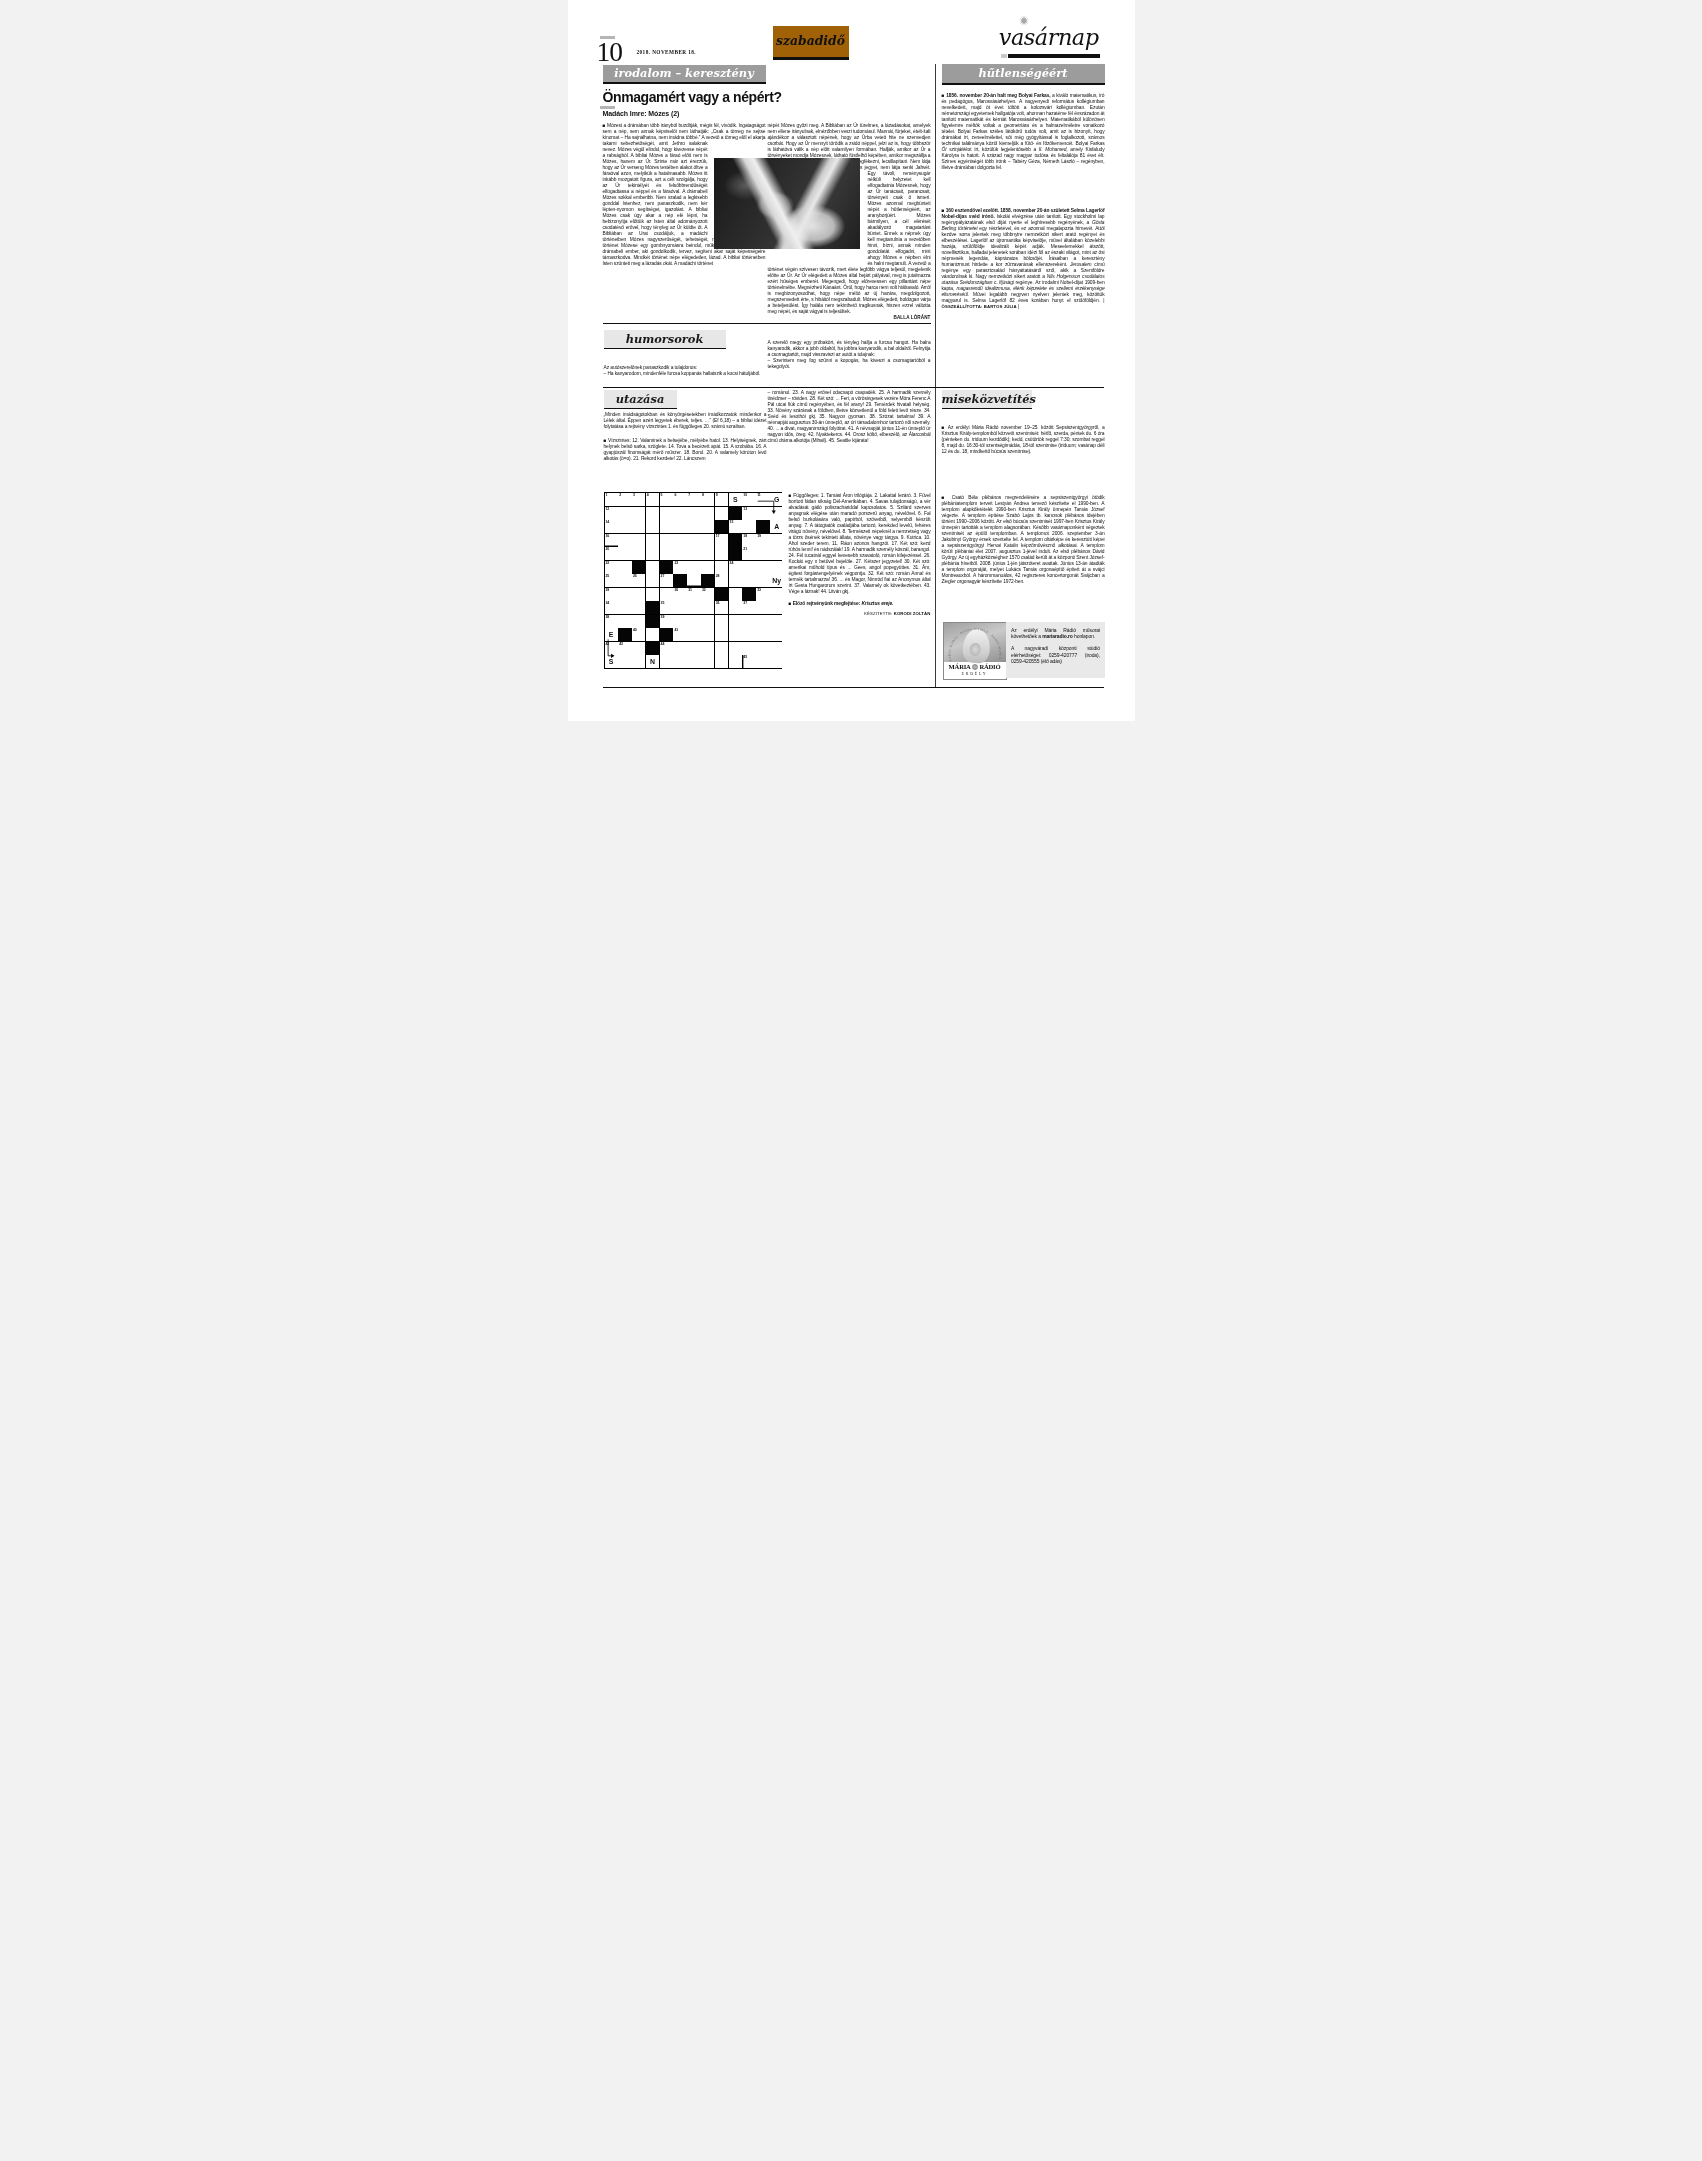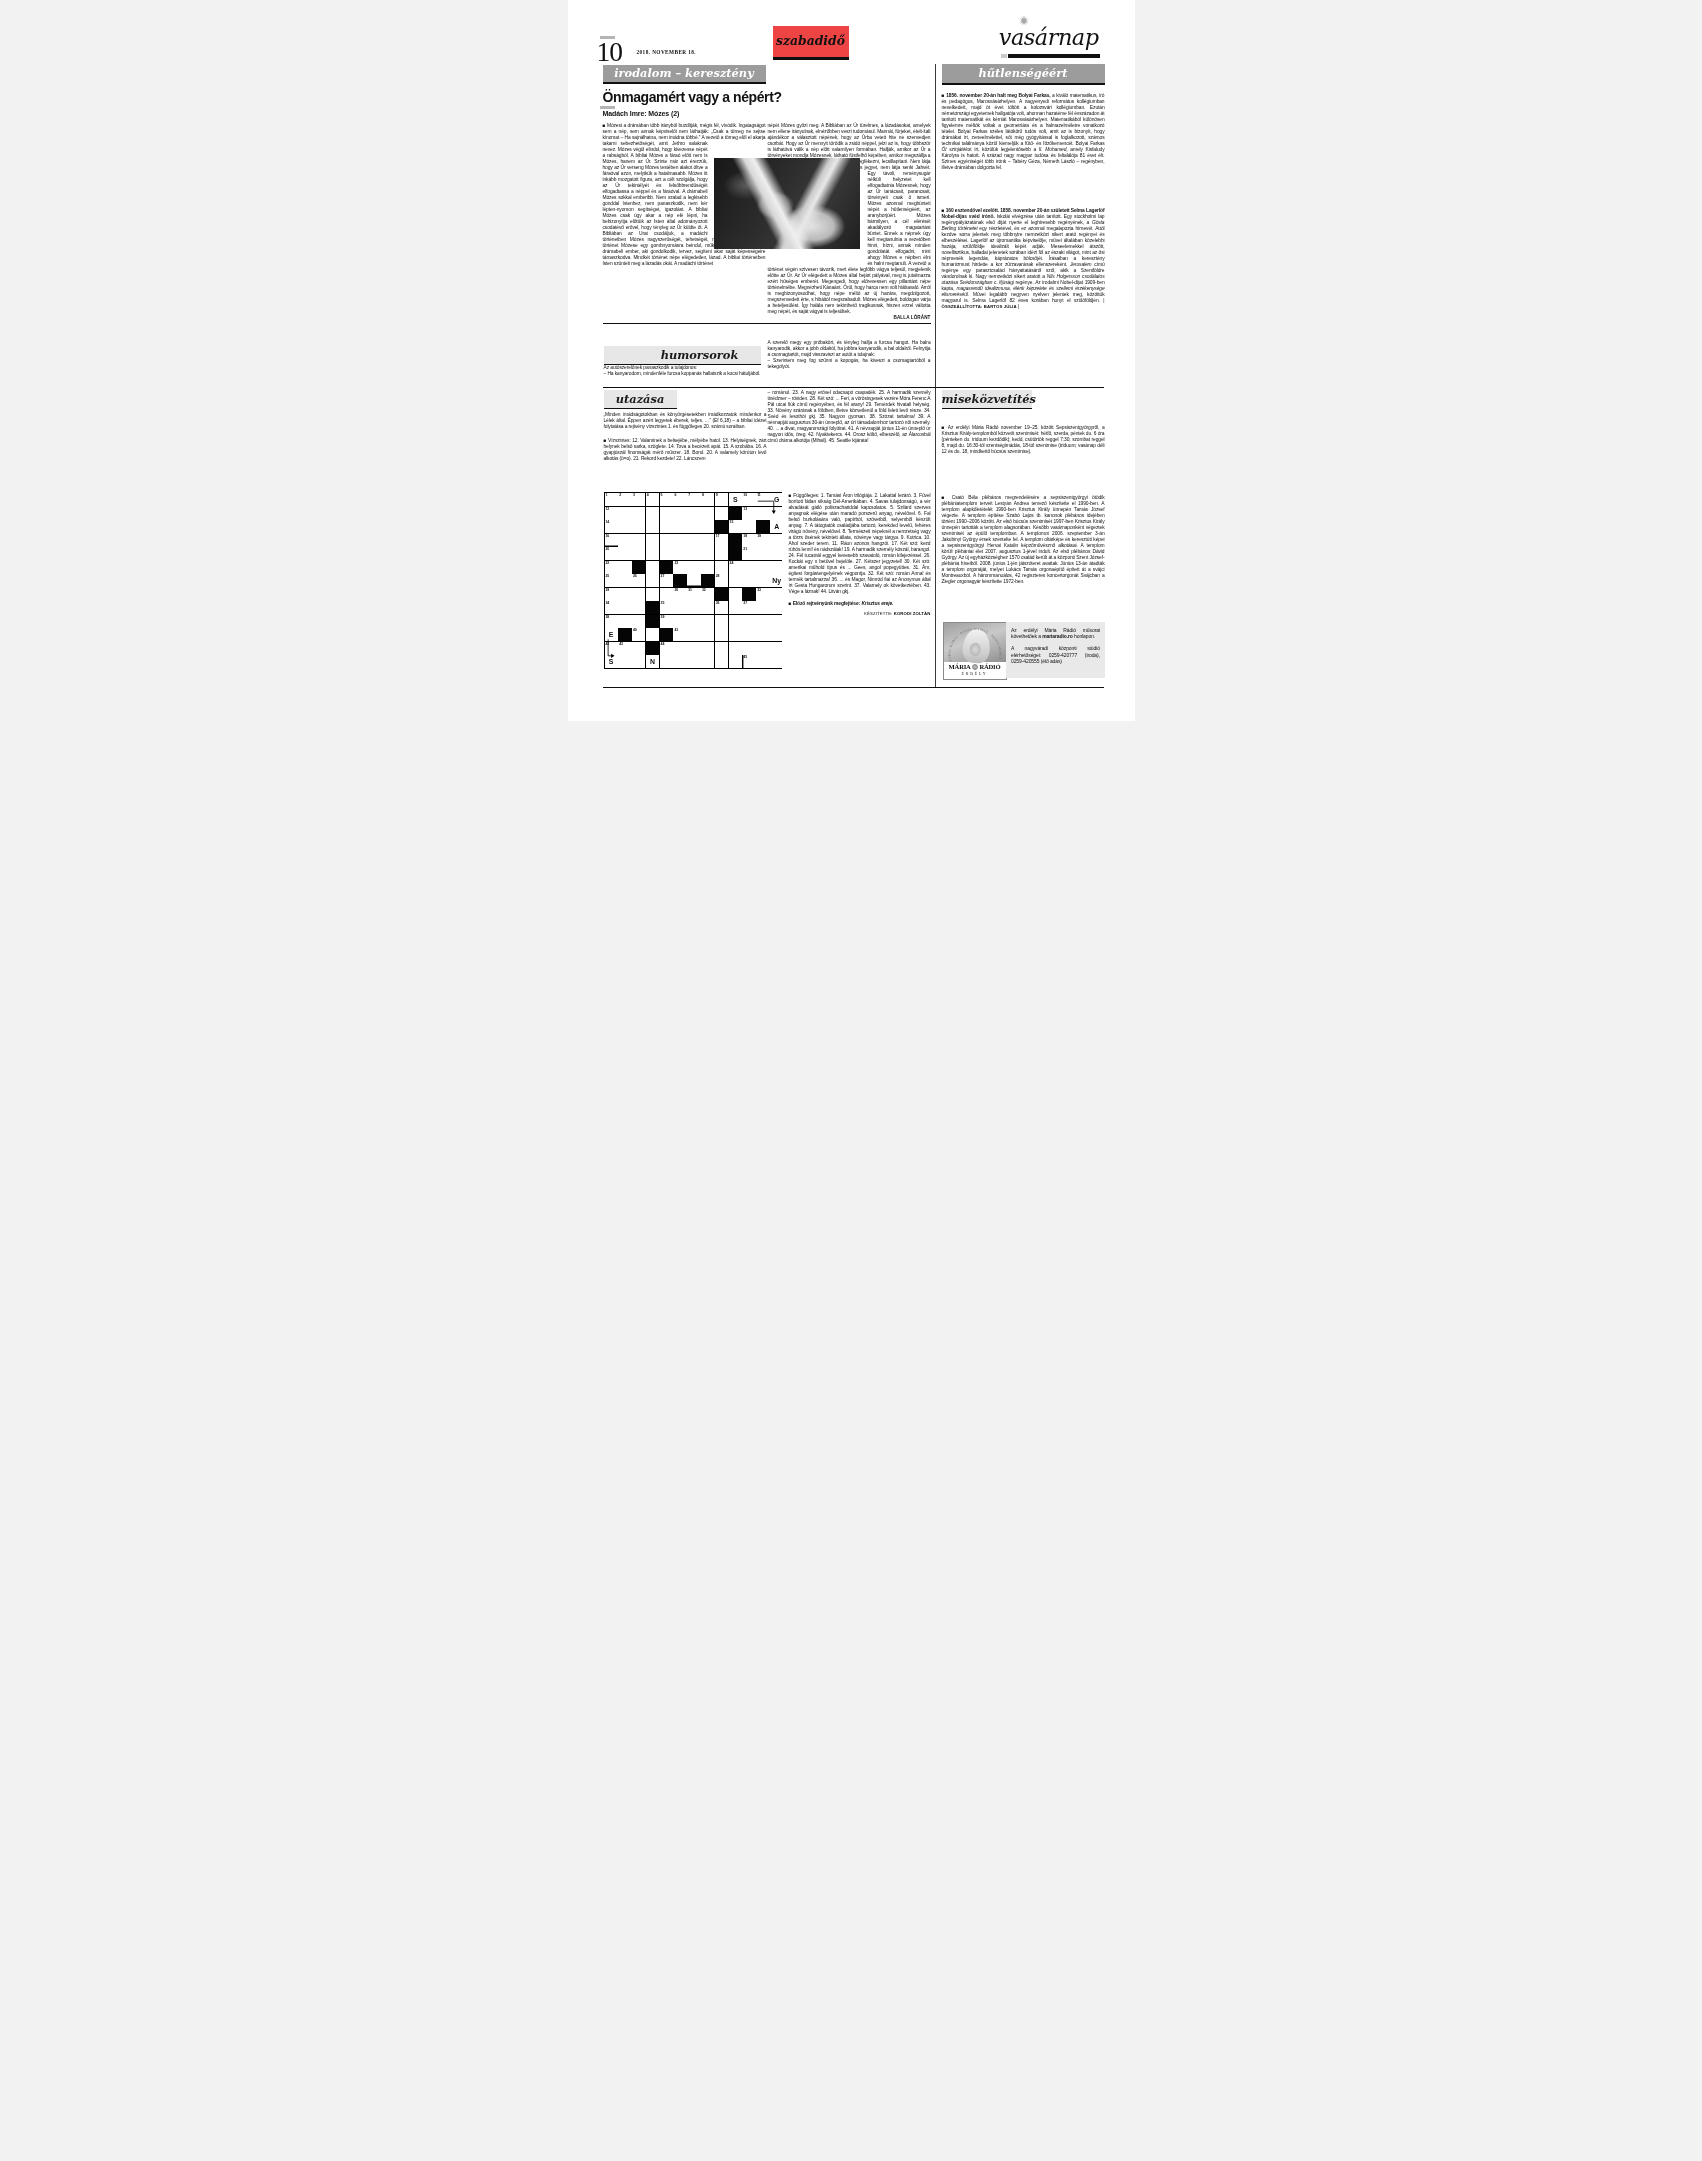--- a/index.html
+++ b/index.html
@@ -3,21 +3,21 @@
 <meta charset="utf-8">
 <style>
   html,body{margin:0;padding:0;background:#f2f2f2;}
   .page{position:relative;width:567px;height:721px;background:#fff;margin:0 auto;
         font-family:"Liberation Sans",sans-serif;color:#111;overflow:hidden;}
   .abs{position:absolute;}
   
   .graybar{background:#b5b5b5;}
   .pagenum{font-family:"Liberation Serif",serif;font-size:27.5px;line-height:1;font-weight:normal;letter-spacing:-0.9px;}
   .pagedate{font-family:"Liberation Serif",serif;font-size:5.3px;font-weight:bold;letter-spacing:0.4px;}
-  .midbox{background:#ef4444;border-bottom:3.2px solid #101010;text-align:center;}
+  .midbox{background:#a16207;border-bottom:3.2px solid #101010;text-align:center;}
   .midbox .t{font-family:"DejaVu Serif",serif;font-style:italic;font-weight:bold;font-size:12.4px;line-height:30px;}
   .masthead{font-family:"DejaVu Serif",serif;font-style:italic;font-size:22.4px;letter-spacing:-0.5px;line-height:1;}
   .mast-underline{background:#101010;}
   .mast-graysq{background:#c9c9c9;}
   .flame{color:#a9a9a9;}
   
   .kicker{font-family:"DejaVu Serif",serif;font-style:italic;text-align:center;}
   .kicker.dark{background:#9c9c9c;color:#fff;border-bottom:2.3px solid #101010;font-size:11.4px;font-weight:bold;text-align:center;}
   .kicker.light{background:#e7e7e7;color:#1a1a1a;border-bottom:1.8px solid #101010;font-size:11.4px;font-weight:bold;}
   
@@ -110,21 +110,21 @@
   </div>
 
   <div class="abs photo" style="left:146px;top:158px;width:146px;height:91px;"></div>
 
   <div class="abs rule" style="left:35px;top:323px;width:328px;height:1.4px;"></div>
 
   <div class="abs kicker dark" style="left:374px;top:64px;width:163px;height:19px;line-height:19px;">hűtlenségéért</div>
   <div class="abs body-t" style="left:374px;top:93px;width:163px;"><span style="font-weight: bold;">■ </span><span style="font-weight: bold;">1856. november 20-án halt meg Bolyai Farkas,</span><span> a kiváló matematikus, író és pedagógus, Marosvásárhelyen. A nagyenyedi református kollégiumban nevelkedett, majd öt évet töltött a kolozsvári kollégiumban. Ezután németországi egyetemek hallgatója volt, ahonnan hazatérve fél évszázadon át tanított matematikát és kémiát Marosvásárhelyen. Matematikából különösen figyelemre méltók voltak a geometriára és a halmazelméletre vonatkozó tételei. Bolyai Farkas széles látókörű tudós volt, amit az is bizonyít, hogy drámákat írt, zeneelmélettel, sőt még gyógyítással is foglalkozott, számos technikai találmánya közül kiemeljük a fűtő- és főzőkemencét. Bolyai Farkas </span><span style="font-style: italic;">Öt színjáték</span><span>ot írt, közülük legjelentősebb a </span><span style="font-style: italic;">II. Mohamed</span><span>, amely Kisfaludy Károlyra is hatott. A század nagy magyar tudósa és feltalálója 81 évet élt. Színes egyéniségét több írónk – Tabéry Géza, Németh László – regényben, illetve drámában dolgozta fel.</span></div>
   <div class="abs body-t" style="left:374px;top:208px;width:163px;"><span style="font-weight: bold;">■ </span><span style="font-weight: bold;">160 esztendővel ezelőtt. 1858. november 20-án született Selma Lagerlöf Nobel-díjas svéd írónő.</span><span> Iskolái elvégzése után tanított. Egy stockholmi lap regénypályázatának első díját nyerte el leghíresebb regényének, a </span><span style="font-style: italic;">Gösta Berling történetei</span><span> egy részletével, és ez azonnal megalapozta hírnevét. Attól kezdve sorra jelentek meg többnyire nemzetközi sikert arató regényei és elbeszélései. Lagerlöf az újromantika képviselője, művei általában közelebbi hazája, szülőföldje idealizált képét adják. Meseelemekkel átszőtt, novellisztikus, balladai jelenetek sorában idézi föl az északi világot, mint az ősi népmesék legendás, káprázatos bölcsőjét. Írásaiban a keresztény humanizmust hirdette a kor zűrzavarának ellenszereként. </span><span style="font-style: italic;">Jerusalem</span><span> című regénye egy parasztcsalád hányattatásáról szól, akik a Szentföldre vándorolnak ki. Nagy nemzetközi sikert aratott a </span><span style="font-style: italic;">Nils Holgersson csodálatos utazása Svédországban</span><span> c. ifjúsági regénye.  Az irodalmi Nobel-díjat 1909-ben kapta, </span><span style="font-style: italic;">magasrendű idealizmusa, élénk képzelete és szellemi érzékenysége elismeréséül</span><span>. Művei legalább negyven nyelven jelentek meg, közöttük magyarul is. Selma Lagerlöf 82 éves korában hunyt el szülőföldjén. | </span><span class="caps" style="font-weight: bold;">ÖSSZEÁLLÍTOTTA:</span><span> </span><span class="caps" style="font-weight: bold;">BARTOS JÚLIA</span><span> |</span></div>
 
-  <div class="abs kicker light" style="left:36px;top:346px;width:122px;height:18px;line-height:18px;padding-left:35px;">humorsorok</div>
+  <div class="abs kicker light" style="left:36px;top:330px;width:122px;height:18px;line-height:18px;">humorsorok</div>
   <div class="abs body-t pre" style="left:36px;top:365px;width:163px;">Az autószerelőnek panaszkodik a tulajdonos:
 – Ha kanyarodom, mindenféle furcsa koppanás hallatszik a kocsi hátuljából.</div>
   <div class="abs body-t pre" style="left:200px;top:340px;width:163px;">A szerelő megy egy próbakört, és tényleg hallja a furcsa hangot. Ha balra kanyarodik, akkor a jobb oldalról, ha jobbra kanyarodik, a bal oldalról. Felnyitja a csomagtartót, majd visszaviszi az autót a tulajnak:
 – Szerintem meg fog szűnni a kopogás, ha kiveszi a csomagtartóból a tekegolyót.</div>
 
   <div class="abs rule" style="left:35px;top:387px;width:501px;height:1.4px;"></div>
 
   <div class="abs kicker light" style="left:36px;top:390px;width:73px;height:18px;line-height:18px;">utazása</div>
   <div class="abs body-t" style="left:36px;top:412px;width:163px;">„Minden imádságotokban és könyörgésetekben imádkozzatok mindenkor a Lélek által. Éppen azért legyetek éberek, teljes.  …” (Ef 6,18) – a bibliai idézet folytatása a rejtvény vízszintes 1. és függőleges 20. számú soraiban.</div>
   <div class="abs body-t" style="left:36px;top:438px;width:163px;">■ Vízszintes: 12. Valaminek a belsejébe, mélyébe hatol. 13. Helyiségnek, zárt helynek belső sarka, szöglete. 14. Tova a becézett apát. 15. A szobába. 16. A gyapjúszál finomságát mérő műszer. 18. Borul. 20. A valamely körúton levő alkotás (ö=o). 21. Rekord kezdete! 22. Láncszem</div>

